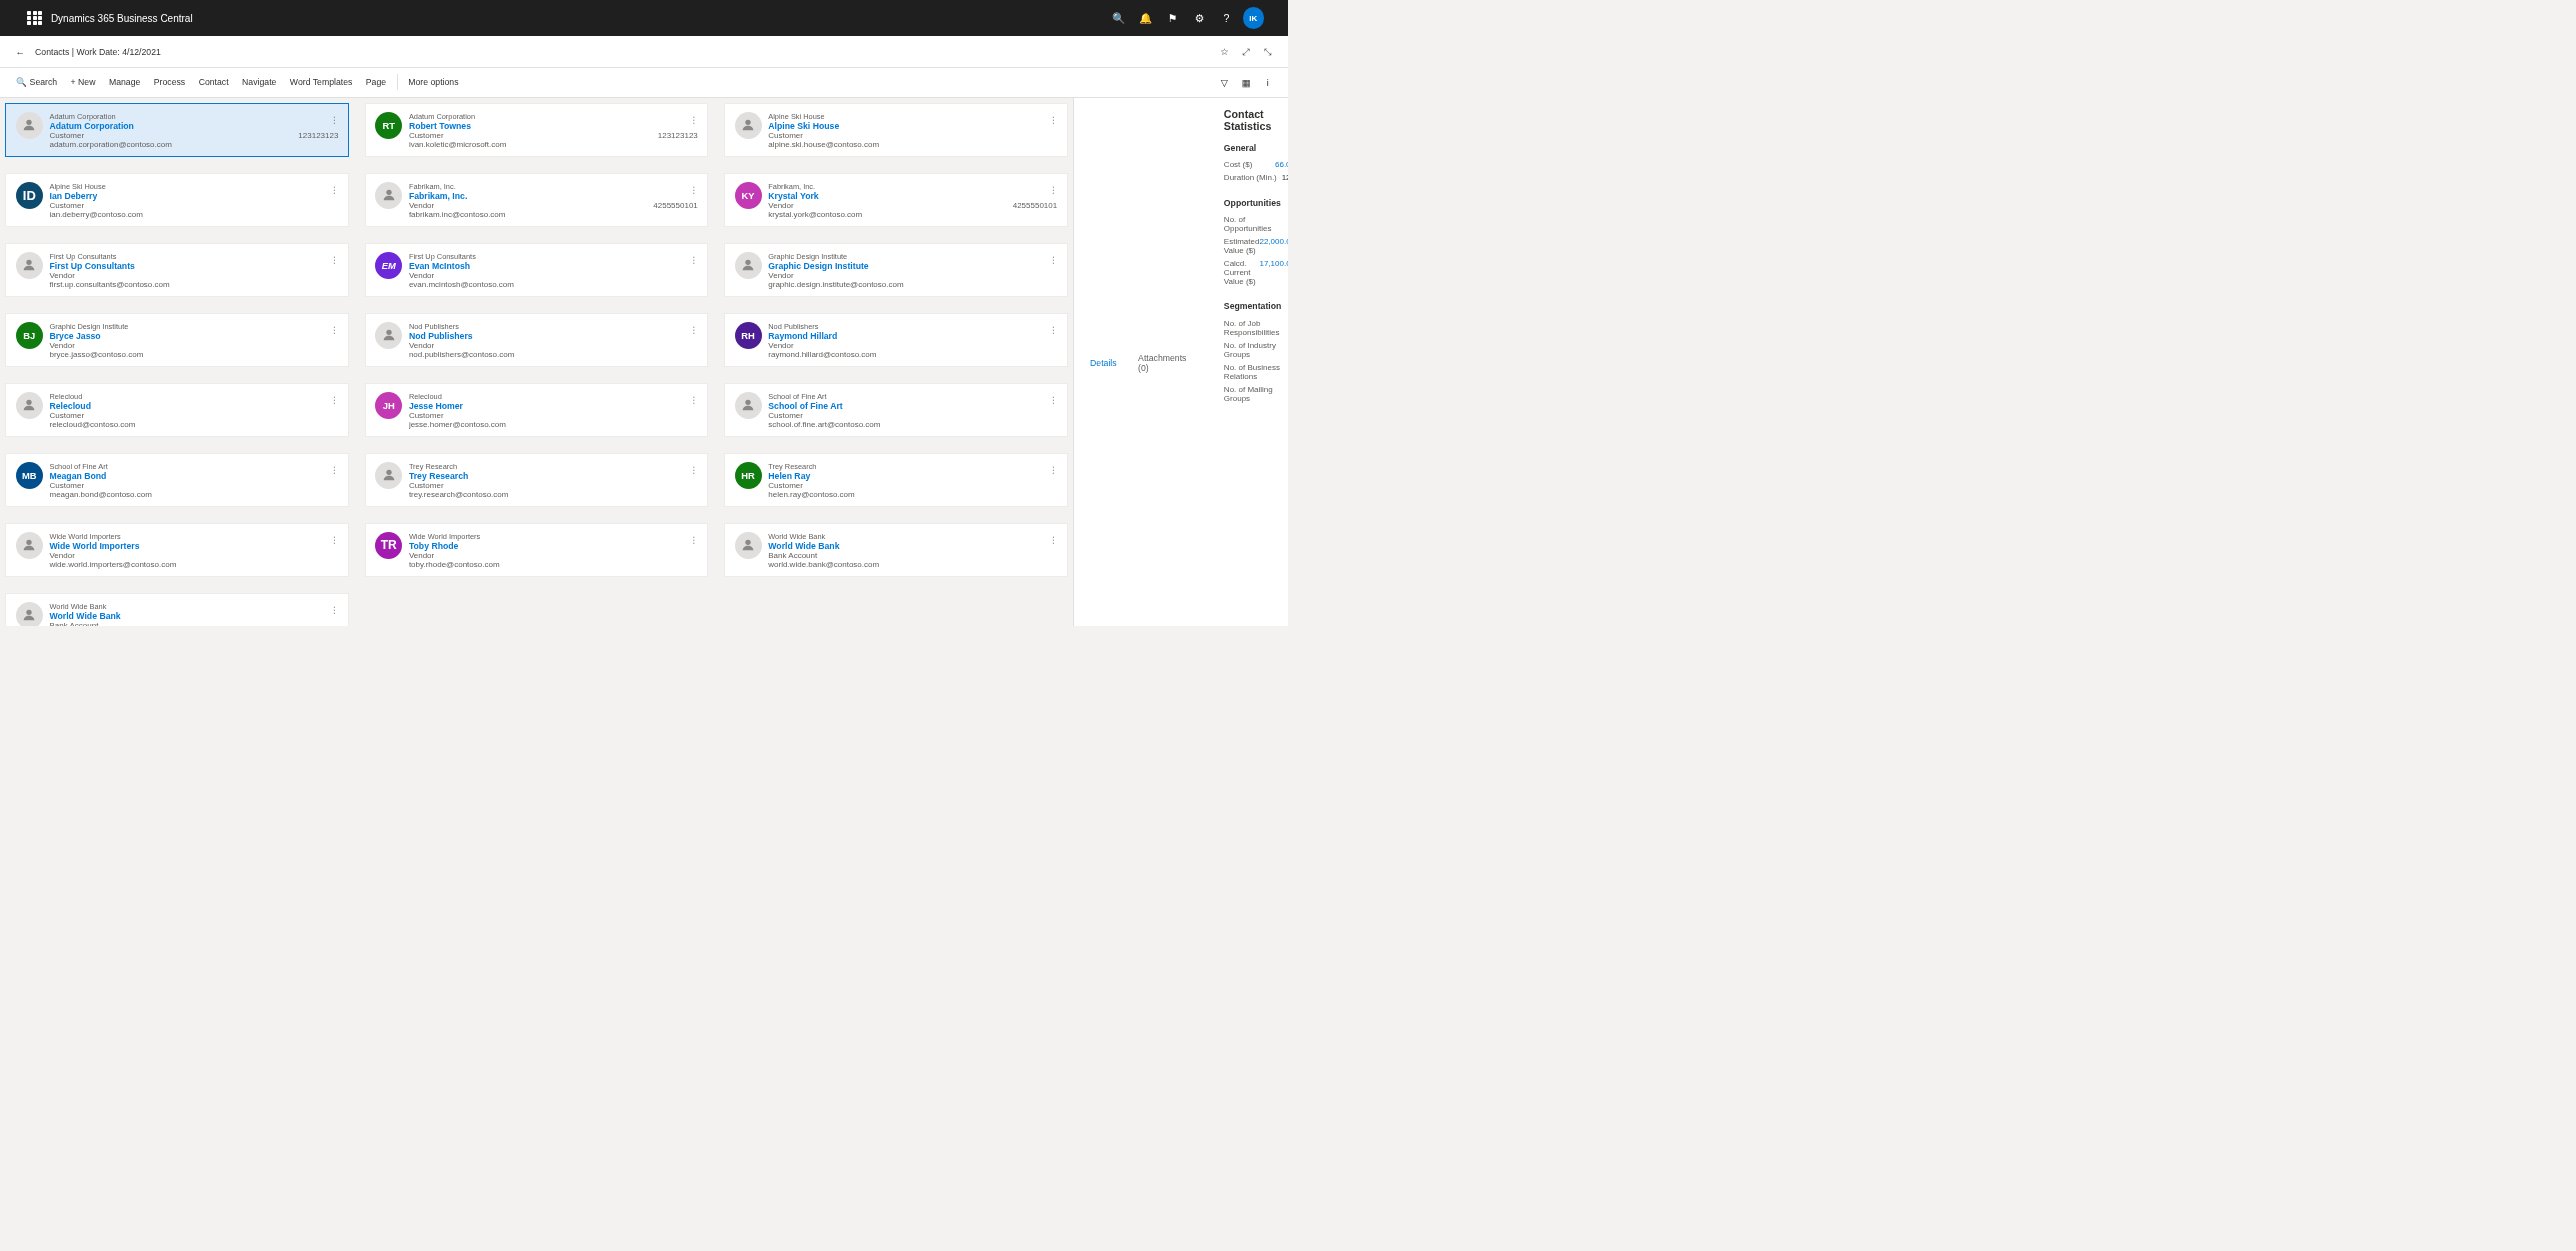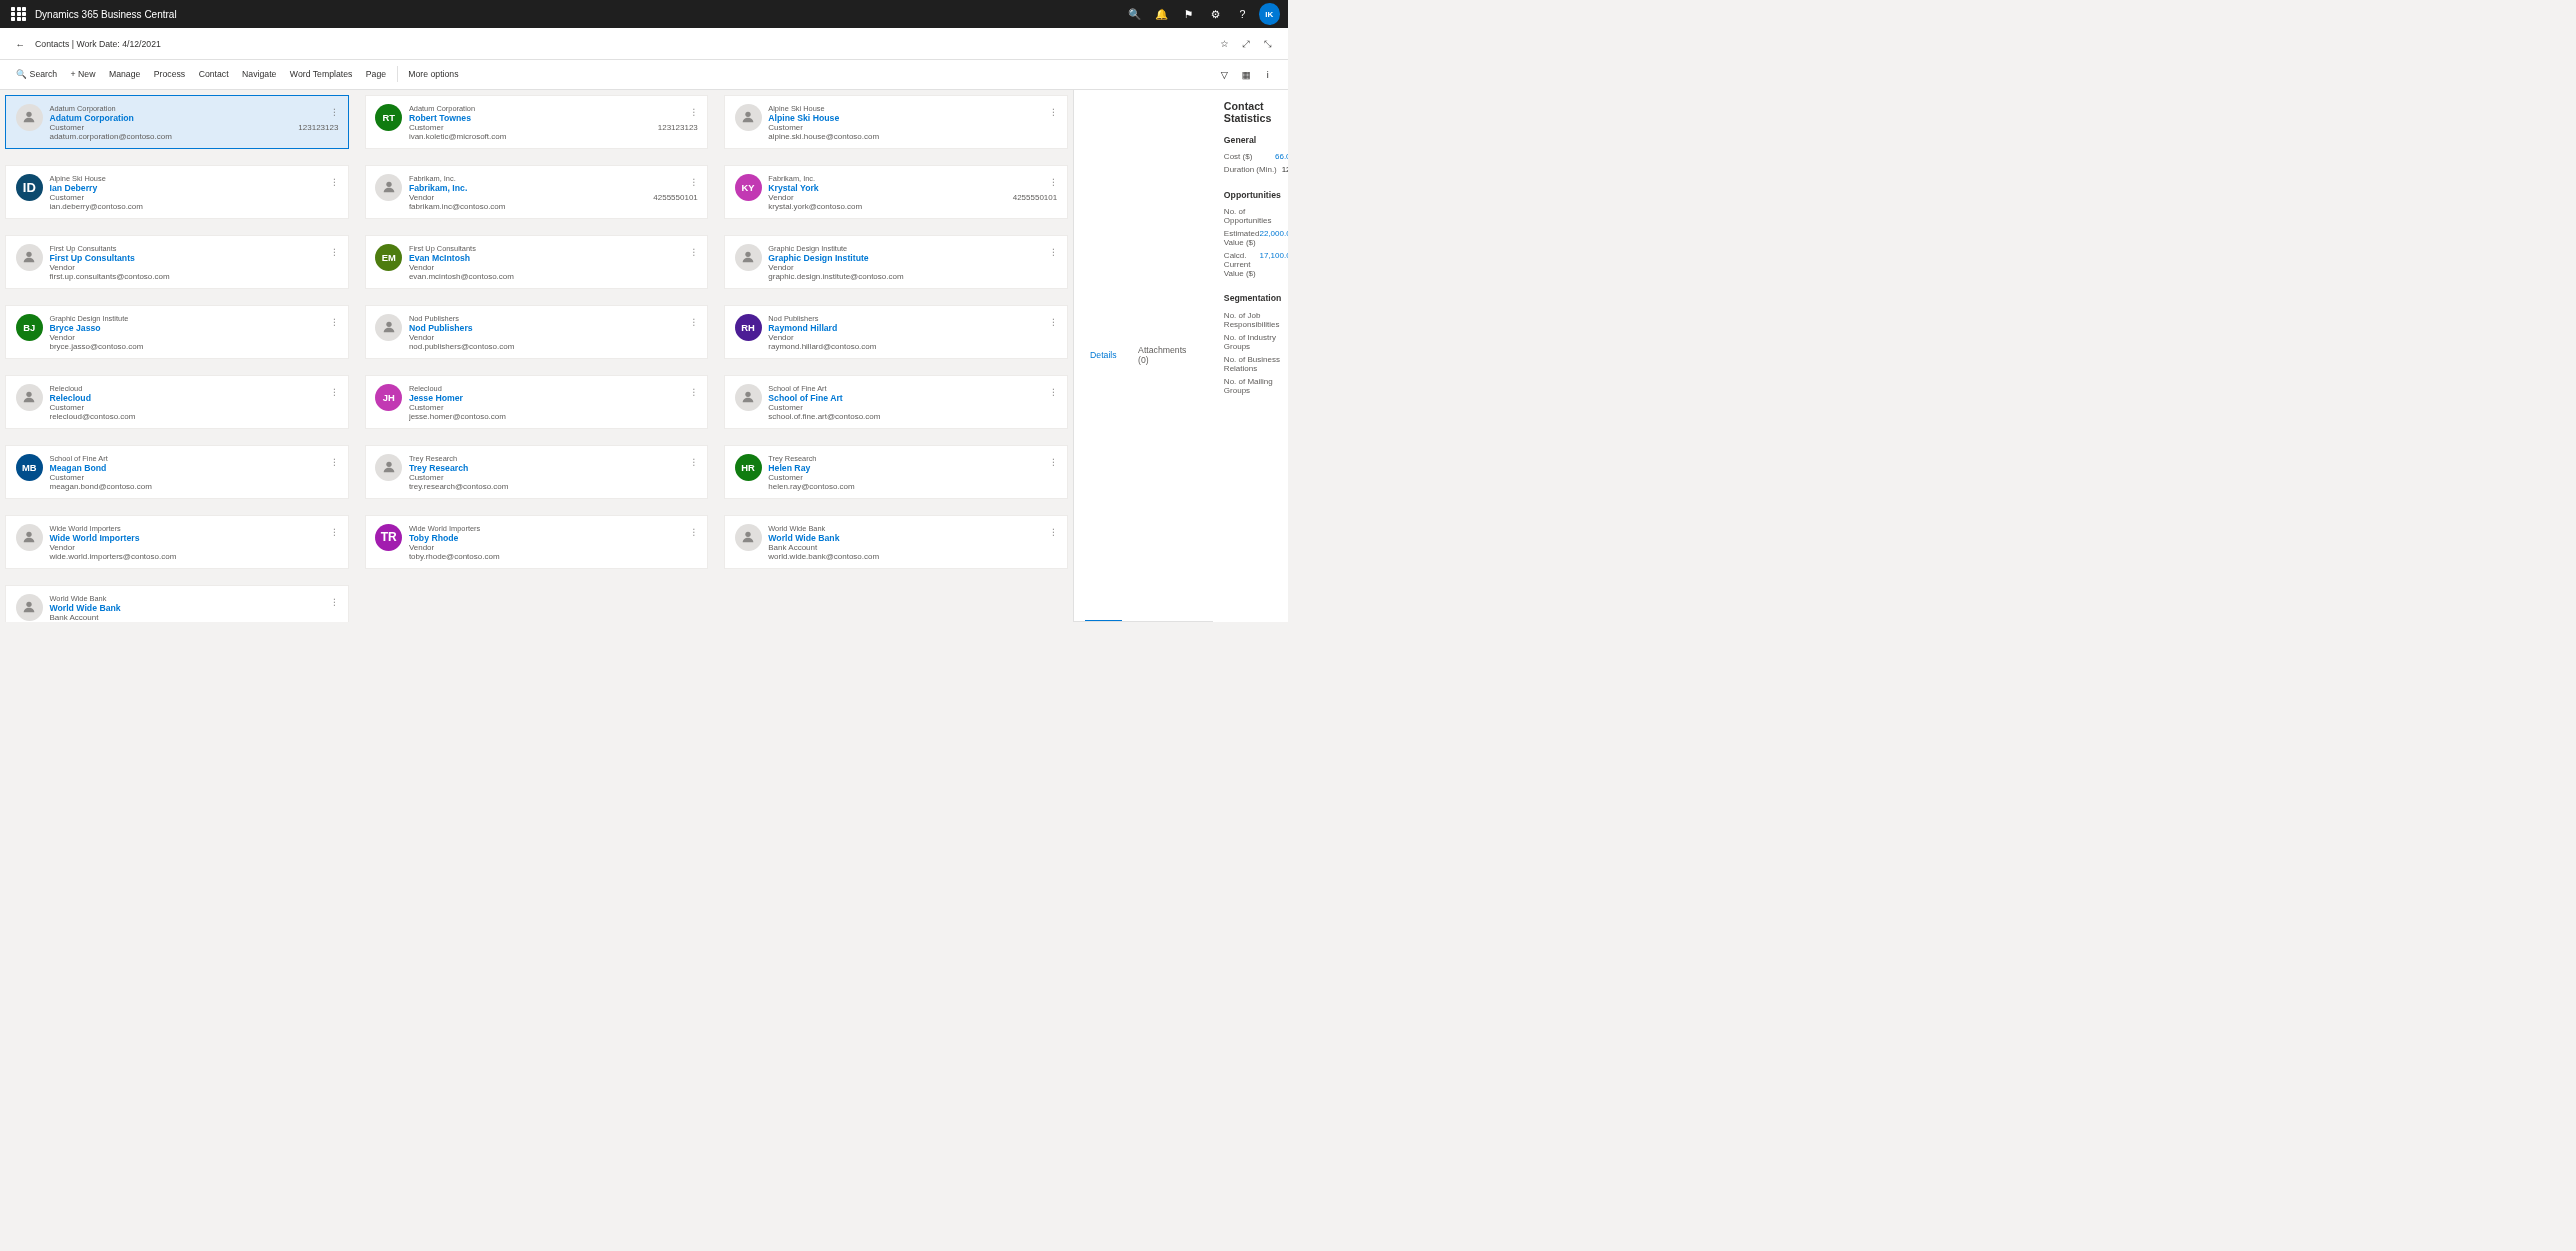--- a/index.html
+++ b/index.html
@@ -1,24 +1,24 @@
 <!DOCTYPE html>
 <html style="font-size:10.7px"><head>
   <meta charset="utf-8">
   <style>
     * { box-sizing: border-box; margin: 0; padding: 0; }
     body { font-family: 'Segoe UI', sans-serif; font-size: 8.7px; background: #f3f2f1; overflow: hidden; width: 1288px; height: 626px; transform-origin: top left; }
     
     
     .top-bar {
       background: #1f1f1f;
-      height: 28px;
+      height: 36px;
       display: flex;
       align-items: center;
-      padding: 0 8px;
+      padding: 0 24px;
       color: white;
     }
     .top-bar-waffle {
       width: 21.5px; height: 21.5px; display: flex; align-items: center; justify-content: center; cursor: pointer; margin-right: 5.4px;
     }
     .waffle-icon { display: grid; grid-template-columns: repeat(3,4px); gap: 1.3px; }
     .waffle-dot { width: 4px; height: 4px; background: white; border-radius: 0.7px; }
     .top-bar-title { font-size: 10px; color: white; font-weight: 400; flex: 1; }
     .top-bar-actions { display: flex; align-items: center; gap: 5.4px; }
     .top-bar-icon { width: 21.5px; height: 21.5px; display: flex; align-items: center; justify-content: center; cursor: pointer; color: white; font-size: 10.7px; border-radius: 1.3px; }
@@ -320,21 +320,21 @@
           <div class="contact-name">First Up Consultants</div>
           <div class="contact-meta">
             <span class="contact-type">Vendor</span>
             <span class="contact-phone"></span>
           </div>
           <div class="contact-email">first.up.consultants@contoso.com</div>
         </div>
         <div class="contact-more">⋮</div>
       </div>
       <div class="contact-card">
-        <div class="contact-avatar" style="background: #4d7c0f; color: white; font-size: 9.4px; font-weight: 600;">EM</div>
+        <div class="contact-avatar" style="background: #6d28d9; color: white; font-size: 9.4px; font-weight: 600; font-style: italic;">EM</div>
         <div class="contact-info">
           <div class="contact-company">First Up Consultants</div>
           <div class="contact-name">Evan McIntosh</div>
           <div class="contact-meta">
             <span class="contact-type">Vendor</span>
             <span class="contact-phone"></span>
           </div>
           <div class="contact-email">evan.mcintosh@contoso.com</div>
         </div>
         <div class="contact-more">⋮</div>

